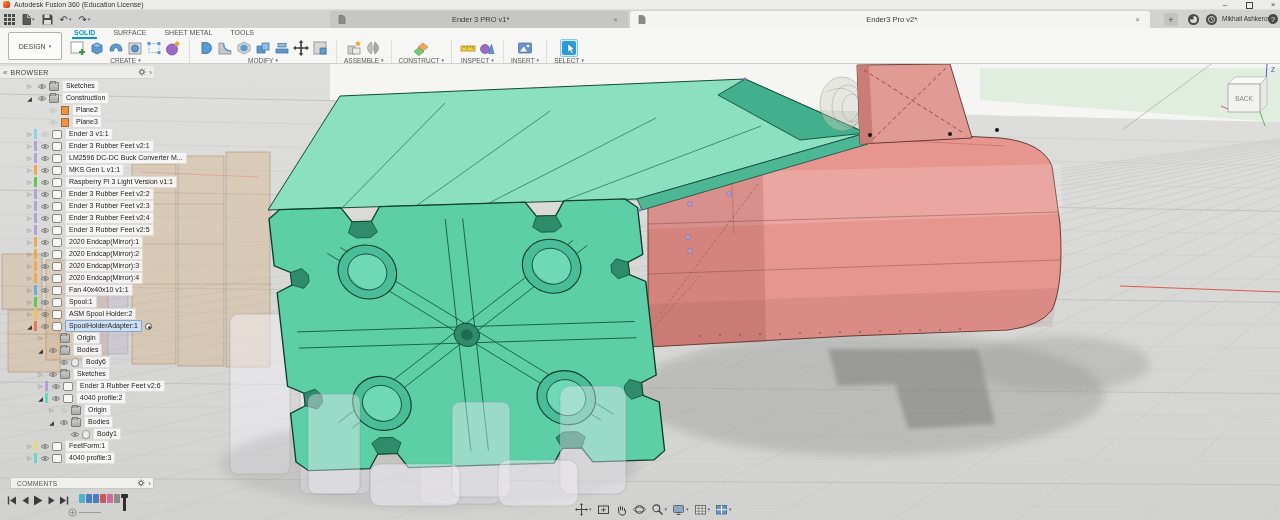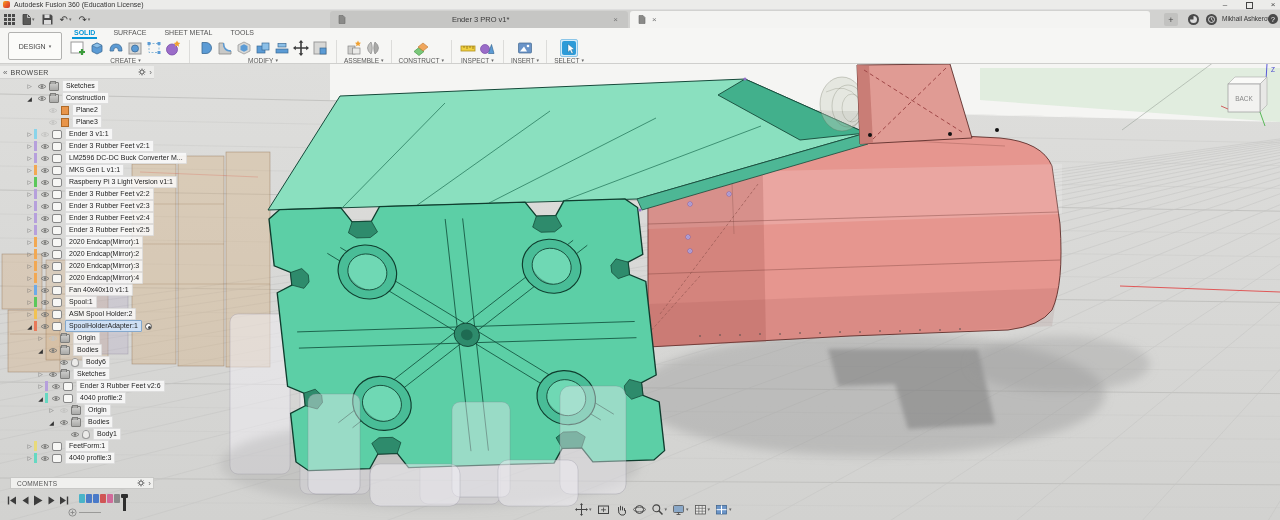--- a/index.html
+++ b/index.html
@@ -173,20 +173,21 @@
         </span>
       <span class="tabtitle">Ender 3 PRO v1*</span>
       <span class="tabclose">×</span>
     </div>
     <div class="doctab active">
       <span class="dicon">
           <svg width="8" height="9">
             <path d="M1,0.5 H5 L7,2.5 V8.5 H1 Z" fill="#8a8a88" stroke="#6a6a68" stroke-width="0.6"></path>
           </svg>
         </span>
+      <span class="tabtitle">Ender3 Pro v2*</span>
       <span class="tabclose">×</span>
     </div>
     <div class="newtab">+</div>
     <span class="ticondark" style="left:1188px;">
         <svg width="7" height="7">
           <path d="M3.5,0 A3.5,3.5 0 1 1 0,3.5 L3.5,3.5 Z" fill="#ddd"></path>
         </svg>
       </span>
     <span class="ticondark" style="left:1206px;">
         <svg width="7" height="7">

